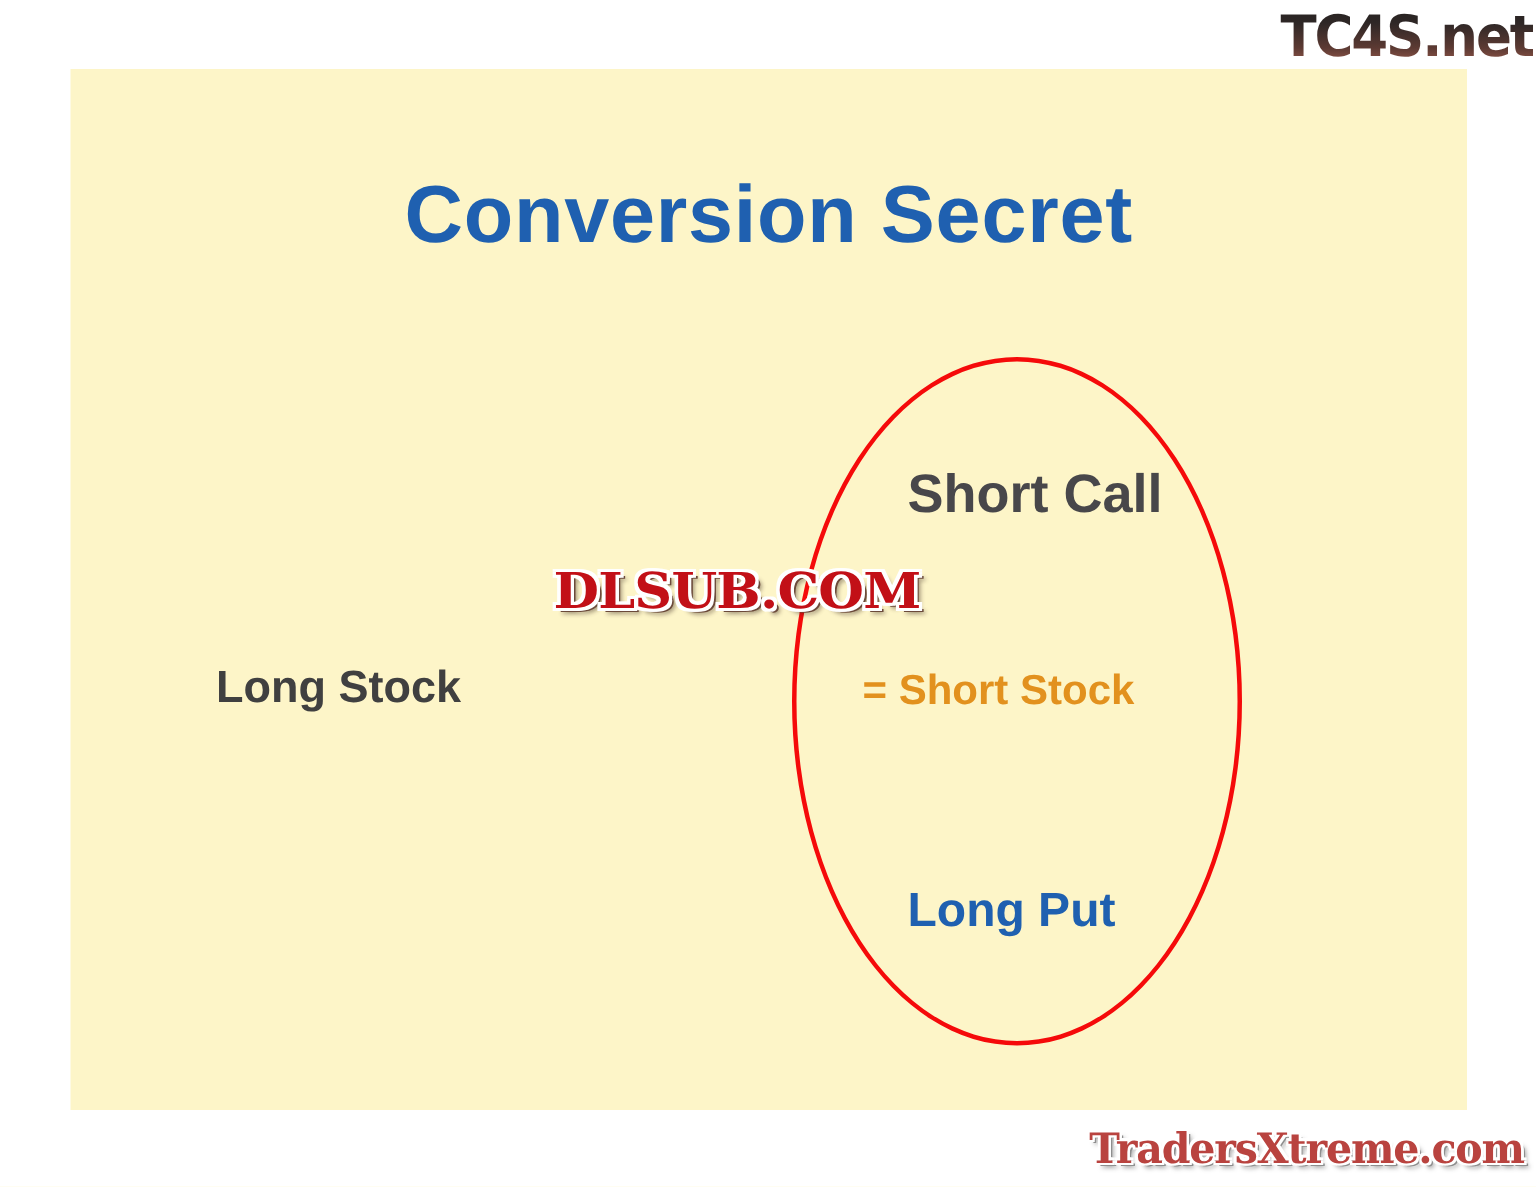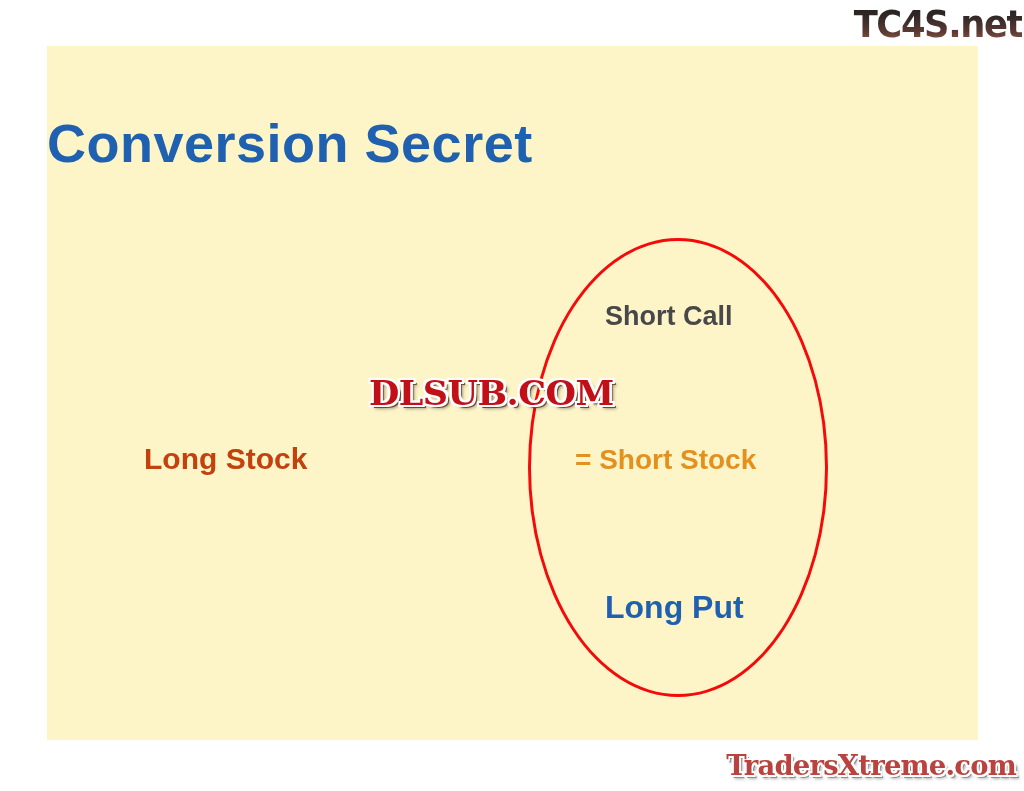--- a/index.html
+++ b/index.html
@@ -64,21 +64,21 @@
     height: 694px;
     background: #fdf5c8;
   }
 
   
   #slide-title {
     position: absolute;
     left: 0;
     top: 66px;
     width: 931px;
-    text-align: left;
+    text-align: center;
     font-family: "Liberation Sans", sans-serif;
     font-size: 54px;
     font-weight: bold;
     color: #1f60b0;
     letter-spacing: 0.5px;
     white-space: nowrap;
   }
 
   
   #grouping-ellipse {
@@ -96,31 +96,31 @@
   
   .leg-label {
     position: absolute;
     font-family: "Liberation Sans", sans-serif;
     font-weight: bold;
     white-space: nowrap;
   }
 
   #label-short-call {
     left: 558px;   
-    top: 270px;    
-    font-size: 27px;
+    top: 283px;    
+    font-size: 36px;
     color: #48474a;
     transform: translateY(-50%);
   }
 
   #label-long-stock {
     left: 97px;    
     top: 413px;    
     font-size: 30px;
-    color: #c2410c;
+    color: #404040;
     transform: translateY(-50%);
   }
 
   #label-short-stock {
     left: 528px;   
     top: 414px;
     font-size: 28px;
     color: #e2911e;
     transform: translateY(-50%);
   }

